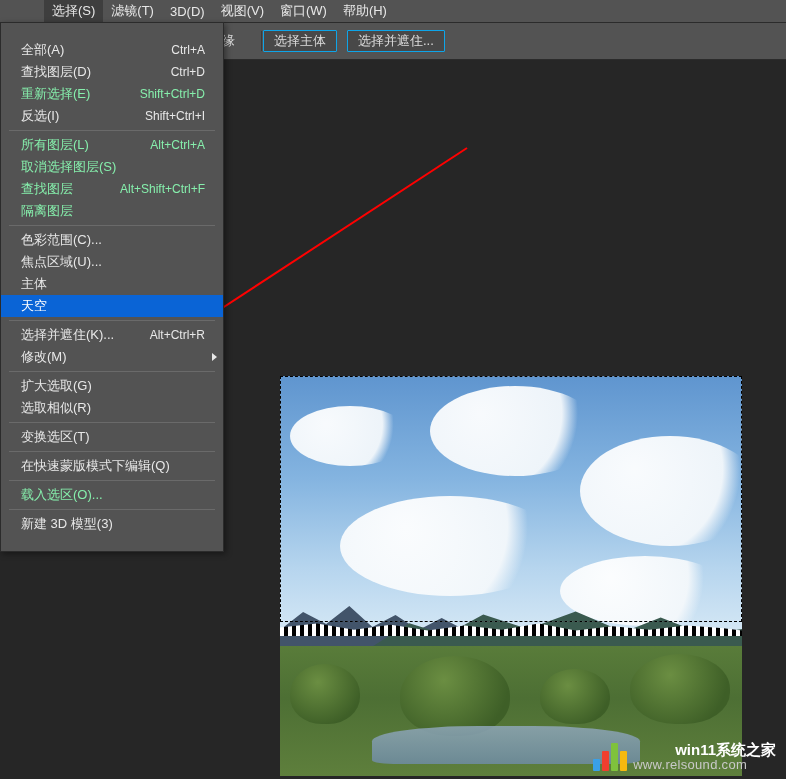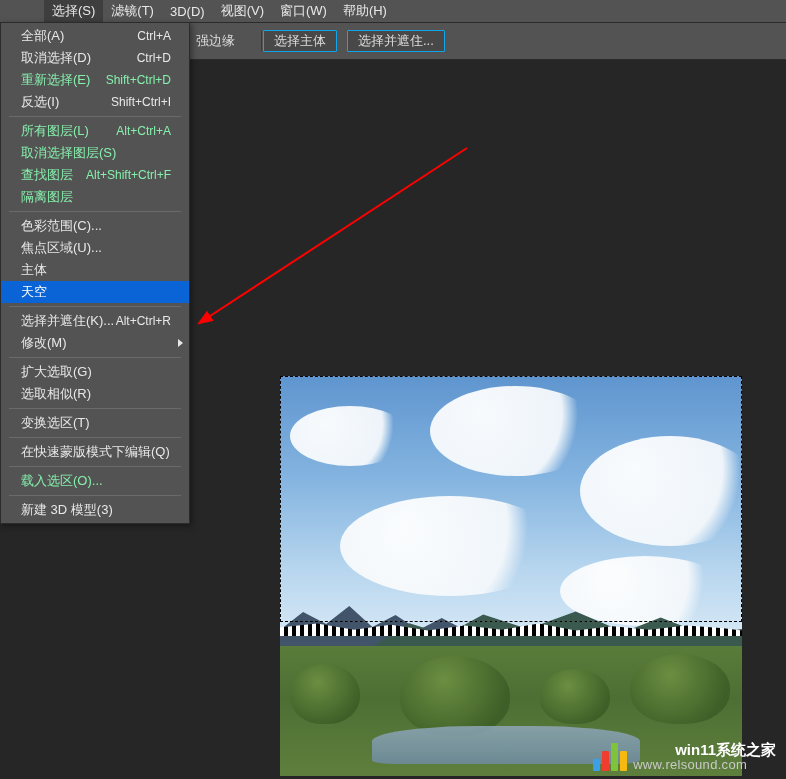--- a/index.html
+++ b/index.html
@@ -63,26 +63,26 @@
     align-items: center;
     border-radius: 1px;
   }
   .opt-label { color: #ddd; }
 
   
   .dropdown {
     position: absolute;
     left: 0;
     top: 22px;
-    width: 190px;
+    width: 224px;
     background: #535353;
     border: 1px solid #2b2b2b;
     box-shadow: 2px 2px 6px rgba(0,0,0,.4);
     z-index: 20;
-    padding: 2px 0;
+    padding: 16px 0;
   }
   .dd-item {
     height: 22px;
     display: flex;
     align-items: center;
     justify-content: space-between;
     padding: 0 18px 0 20px;
     color: #e8e8e8;
     position: relative;
   }
@@ -230,21 +230,21 @@
   <div class="opt-btn">选择并遮住...</div>
 </div>
 
 <div class="dropdown">
 
   <div class="dd-item">
     <span>全部(A)</span>
     <span class="shortcut">Ctrl+A</span>
   </div>
   <div class="dd-item">
-    <span>取消选择(D)</span>
+    <span>查找图层(D)</span>
     <span class="shortcut">Ctrl+D</span>
   </div>
   <div class="dd-item disabled">
     <span>重新选择(E)</span>
     <span class="shortcut">Shift+Ctrl+D</span>
   </div>
   <div class="dd-item">
     <span>反选(I)</span>
     <span class="shortcut">Shift+Ctrl+I</span>
   </div>

